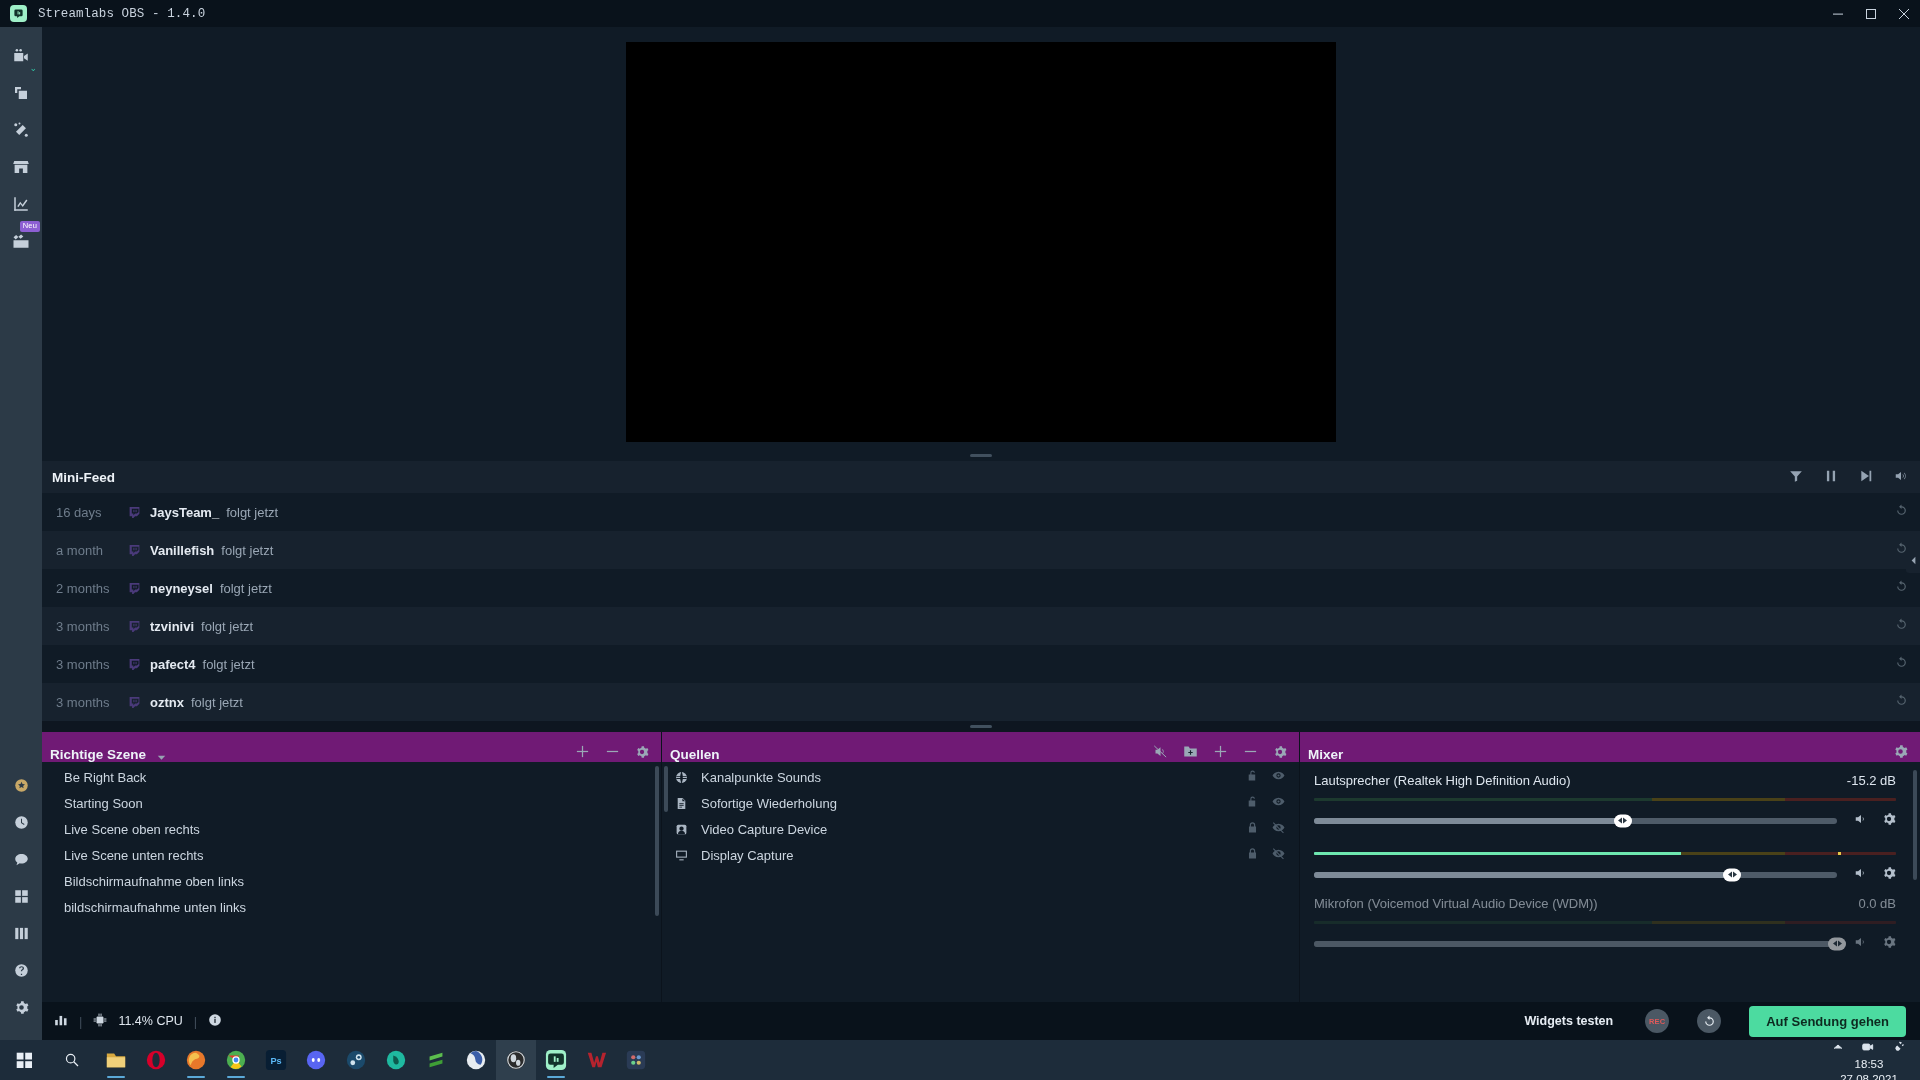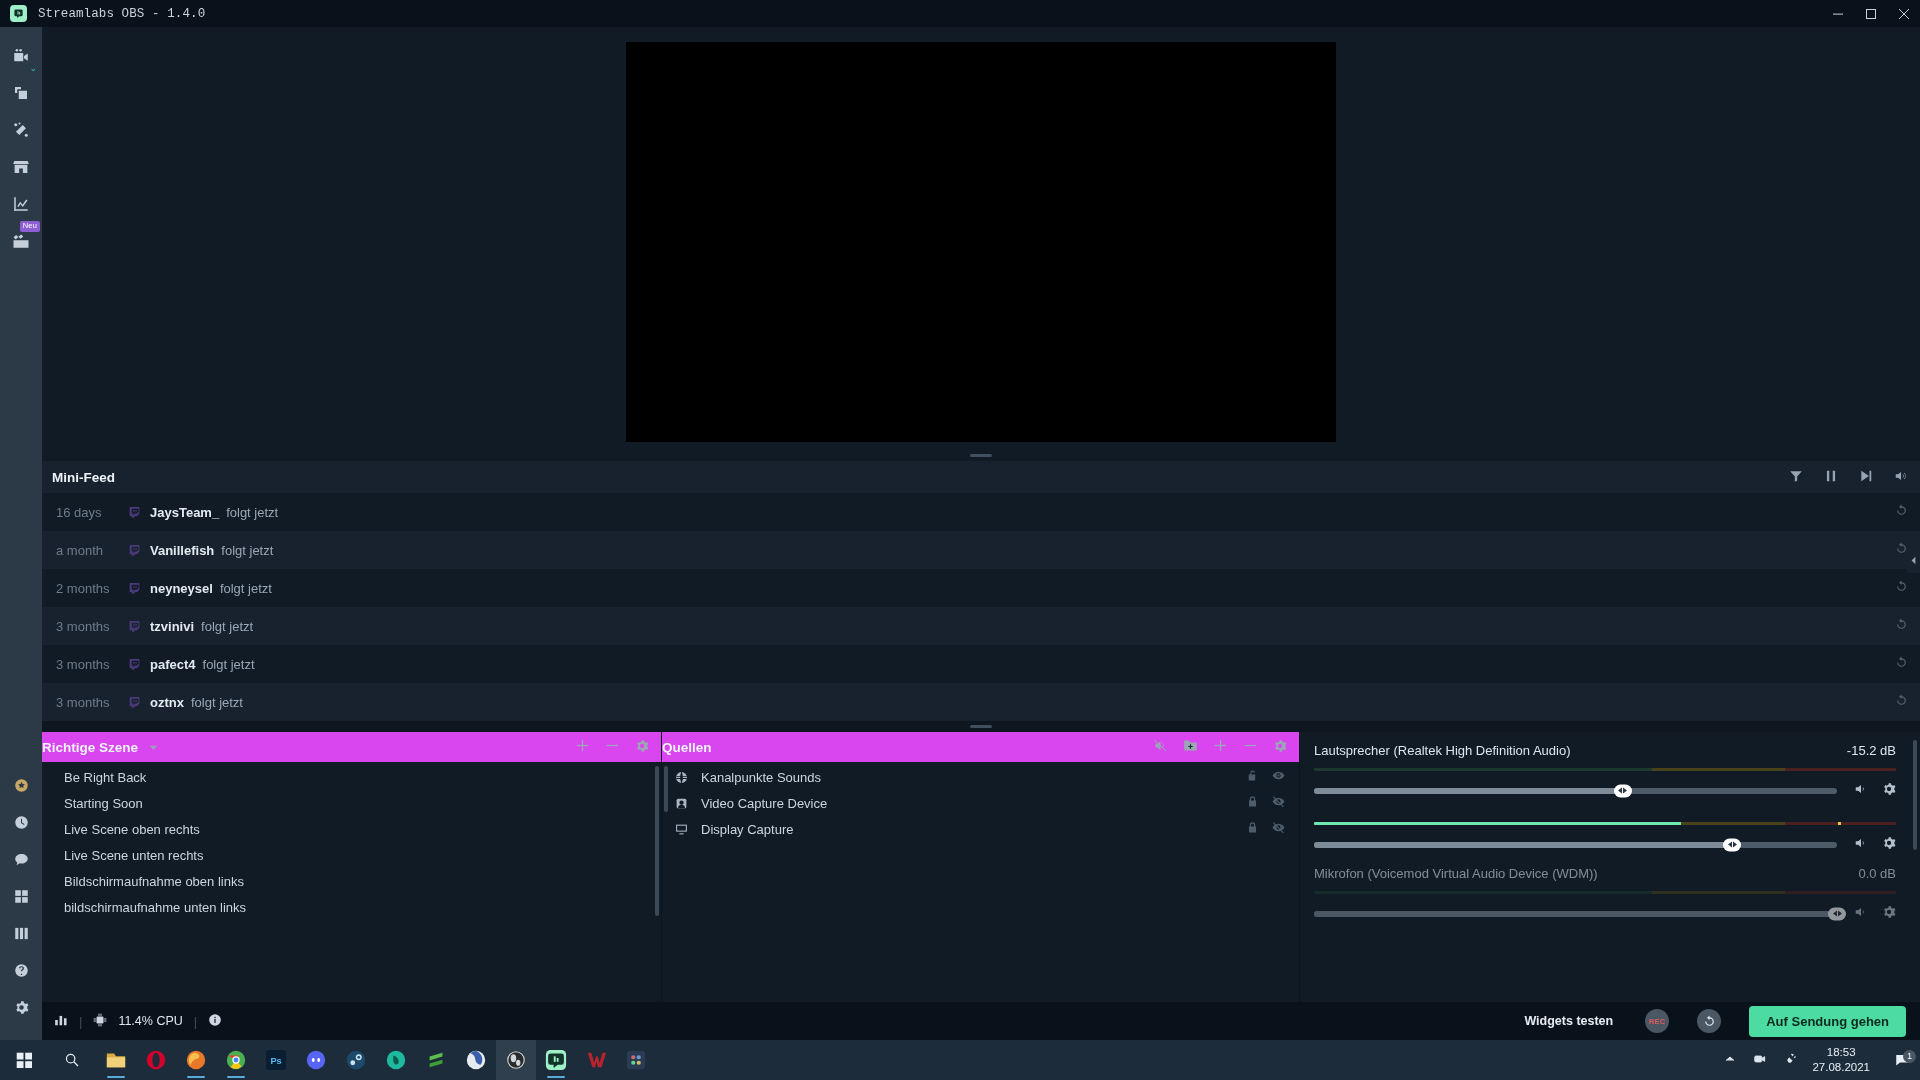--- a/index.html
+++ b/index.html
@@ -109,22 +109,22 @@
   }
 
   
   .docks { flex:1; display:flex; background:#0e1620; min-height:0; }
   .dock { display:flex; flex-direction:column; min-width:0; }
   .dock.scenes { width:620px; border-right:1px solid #0b131c; }
   .dock.sources { flex:1; border-right:1px solid #0b131c; }
   .dock.mixer { width:620px; }
 
   .dock-head {
-    height:30px; display:flex; align-items:center; padding:0 12px 0 0;
-    background:#d946ef; flex:none;
+    height:30px; display:flex; align-items:flex-end; padding:0 12px 0 8px;
+    background:#701a75; flex:none;
   }
   .dock-title { font-size:13.5px; font-weight:bold; color:#eef3f8; white-space:nowrap; }
   .scene-caret { margin-left:11px; display:flex; align-items:center; }
   .scene-caret svg { width:9px; height:9px; fill:#97a4b2; }
   .dock-actions { margin-left:auto; display:flex; align-items:center; gap:15px; }
   .dock-actions svg { fill:#9aa8b6; }
   .ic14 { width:14px; height:14px; }
   .ic15 { width:15px; height:15px; }
 
   .dock-body { flex:1; overflow:hidden; position:relative; background:#101b26; }
@@ -243,21 +243,21 @@
   .tb-icons { display:flex; align-items:flex-end; }
   .tb-ic {
     width:40px; height:40px; display:flex; align-items:center; justify-content:center;
     position:relative;
   }
   .tb-ic.active { background:#2f3f4d; }
   .tb-ic .under {
     position:absolute; bottom:2px; left:50%; transform:translateX(-50%);
     width:18px; height:2px; border-radius:1px; background:#5aa9d8;
   }
-  .tb-right { margin-left:auto; display:flex; align-items:center; height:40px; }
+  .tb-right { margin-left:auto; display:flex; align-items:center; height:40px;flex-direction:column; }
   .tray { display:flex; align-items:center; gap:17px; padding-right:14px; }
   .tray svg { fill:#dbe3ec; }
   .tb-clock {
     text-align:center; font-size:11.5px; color:#e9eff5; line-height:1.33;
     padding-right:14px;
   }
   .tb-notif { width:36px; display:flex; align-items:center; justify-content:center; position:relative; }
   .tb-notif svg { width:15px; height:15px; fill:#e9eff5; }
   .notif-count {
     position:absolute; right:4px; bottom:5px; width:13px; height:13px; border-radius:50%;
@@ -600,20 +600,38 @@
               <div class="src-item">
                 <span class="src-ic">
                   <svg viewBox="0 0 24 24">
                     <circle cx="12" cy="12" r="10"></circle>
                     <path fill="#101b26" d="M12 2.4c-1.5 1.5-2.4 4.4-2.4 9.6s.9 8.1 2.4 9.6c1.5-1.5 2.4-4.4 2.4-9.6S13.5 3.9 12 2.4z"></path>
                     <path fill="#101b26" d="M2.4 9.5h19.2v1.6H2.4zM2.4 13h19.2v1.6H2.4z"></path>
                     <path fill="#101b26" d="M11.2 2h1.6v20h-1.6z"></path>
                   </svg>
                 </span>
                 <span class="src-name">Kanalpunkte Sounds</span>
+                <span class="src-toggles">
+                  <span><svg viewBox="0 0 24 24">
+                      <path d="M8 10V7.2A4.2 4.2 0 0 1 16.4 7h-2A2.2 2.2 0 0 0 10 7.2V10h7v11H5V10z"></path>
+                    </svg></span>
+                  <span><svg viewBox="0 0 24 24">
+                      <path d="M12 5C6.5 5 2.4 9.2 1 12c1.4 2.8 5.5 7 11 7s9.6-4.2 11-7c-1.4-2.8-5.5-7-11-7zm0 11a4 4 0 1 1 0-8 4 4 0 0 1 0 8z"></path>
+                      <circle cx="12" cy="12" r="2"></circle>
+                    </svg></span>
+                </span>
+              </div>
+              <div class="src-item">
+                <span class="src-ic">
+                  <svg viewBox="0 0 24 24">
+                    <path d="M5 2h9l5 5v15H5z"></path>
+                    <path fill="#101b26" d="M13.6 2.6v5.2h5.2L13.6 2.6zM8 11h8v1.6H8zM8 14.4h8V16H8zM8 17.8h5v1.6H8z"></path>
+                  </svg>
+                </span>
+                <span class="src-name">Sofortige Wiederholung</span>
                 <span class="src-toggles">
                   <span><svg viewBox="0 0 24 24">
                       <path d="M8 10V7.2A4.2 4.2 0 0 1 16.4 7h-2A2.2 2.2 0 0 0 10 7.2V10h7v11H5V10z"></path>
                     </svg></span>
                   <span><svg viewBox="0 0 24 24">
                       <path d="M12 5C6.5 5 2.4 9.2 1 12c1.4 2.8 5.5 7 11 7s9.6-4.2 11-7c-1.4-2.8-5.5-7-11-7zm0 11a4 4 0 1 1 0-8 4 4 0 0 1 0 8z"></path>
                       <circle cx="12" cy="12" r="2"></circle>
                     </svg></span>
                 </span>
               </div>
@@ -653,20 +671,30 @@
                       <path d="M12 5C6.5 5 2.4 9.2 1 12c1.4 2.8 5.5 7 11 7s9.6-4.2 11-7c-1.4-2.8-5.5-7-11-7zm0 11a4 4 0 1 1 0-8 4 4 0 0 1 0 8z"></path>
                       <path d="M3 2.2L21.8 21 20.4 22.4 1.6 3.6z"></path>
                     </svg></span>
                 </span>
               </div>
             </div>
         </div>
       </div>
 
       <div class="dock mixer">
+        <div class="dock-head">
+          <span class="dock-title">Mixer</span>
+          <span class="dock-actions">
+            <span>
+              <svg class="ic15" viewBox="0 0 24 24">
+                  <path d="M12 8.3a3.7 3.7 0 1 0 0 7.4 3.7 3.7 0 0 0 0-7.4zm9.3 3.7c0 .6-.1 1.2-.2 1.7l2 1.6-2 3.4-2.4-1a7.6 7.6 0 0 1-2.9 1.7l-.4 2.6h-4l-.4-2.6a7.6 7.6 0 0 1-2.9-1.7l-2.4 1-2-3.4 2-1.6a8 8 0 0 1 0-3.4l-2-1.6 2-3.4 2.4 1a7.6 7.6 0 0 1 2.9-1.7L11.4 2h4l.4 2.6a7.6 7.6 0 0 1 2.9 1.7l2.4-1 2 3.4-2 1.6c.1.5.2 1.1.2 1.7z"></path>
+                </svg>
+            </span>
+          </span>
+        </div>
         <div class="mixer-body">
           <div id="mixer-list">
               <div class="mix-item">
                 <div class="mix-top">
                   <span class="mix-name">Lautsprecher (Realtek High Definition Audio)</span>
                   <span class="mix-db">-15.2 dB</span>
                 </div>
                 <div class="mix-meter">
                   <span class="fill" style="width: 0%;"></span>
                 </div>

